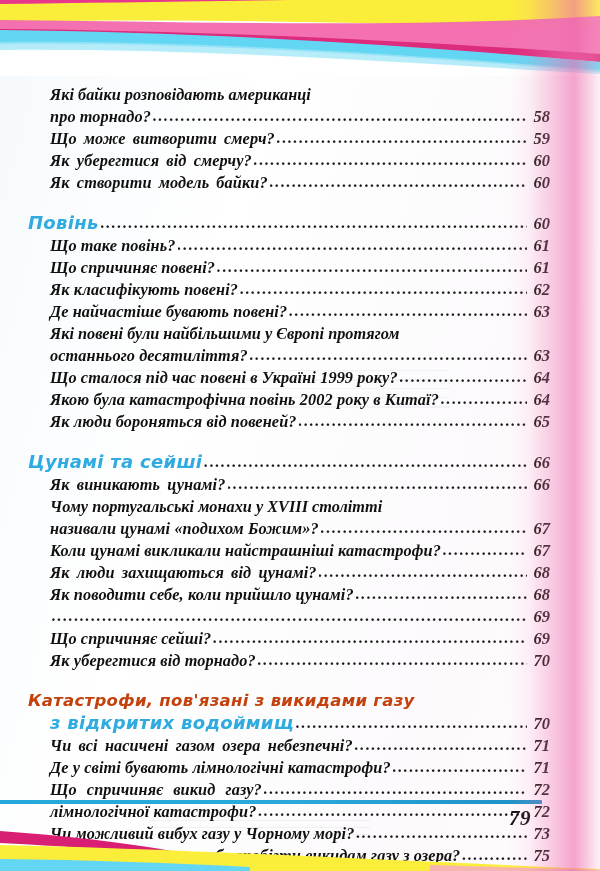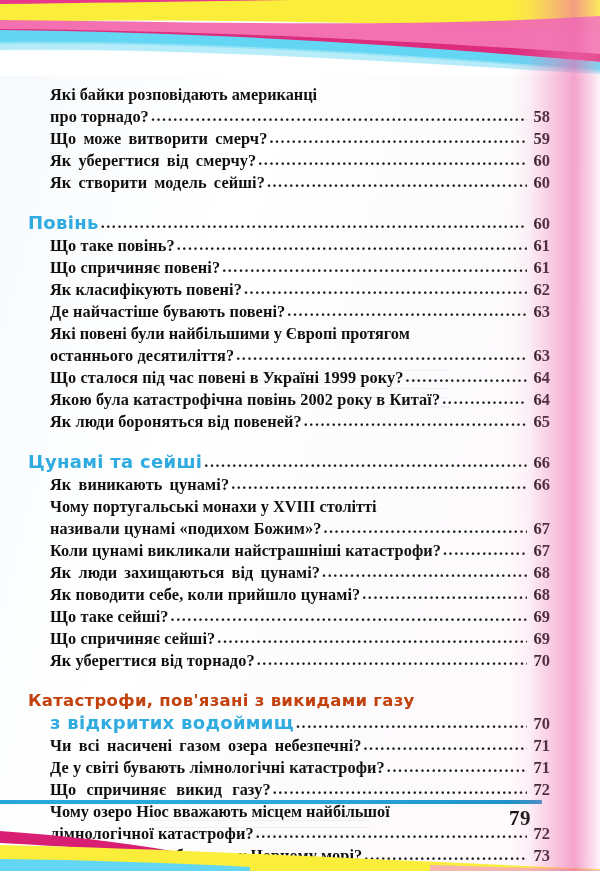--- a/index.html
+++ b/index.html
@@ -11,20 +11,21 @@
   body {
     font-family: "Liberation Serif", "DejaVu Serif", serif;
   }
 
   #page {
     position: relative;
     width: 600px;
     height: 871px;
     overflow: hidden;
     background: #ffffff;
+    font-style: italic;
   }
 
   
   .paper {
     position: absolute;
     inset: 0;
     background:
       linear-gradient(105deg, rgba(245,249,252,0.9) 0%, rgba(255,255,255,1) 35%, rgba(252,250,252,1) 70%, rgba(255,250,253,1) 100%);
     pointer-events: none;
   }
@@ -240,21 +241,21 @@
     <div class="entry sub wide">
       <div class="row">
         <span class="ttl">Як  уберегтися  від  смерчу?</span>
         <span class="dots">............................................................................................</span>
         <span class="pg">60</span>
       </div>
     </div>
 
     <div class="entry sub wide">
       <div class="row">
-        <span class="ttl">Як  створити  модель  сейші?</span>
+        <span class="ttl">Як  створити  модель  байки?</span>
         <span class="dots">............................................................................................</span>
         <span class="pg">60</span>
       </div>
     </div>
 
     <div class="gap-l"></div>
 
     <div class="entry section">
       <div class="row">
         <span class="ttl">Повінь</span>
@@ -366,21 +367,20 @@
     </div>
     <div class="entry sub">
       <div class="row">
         <span class="ttl">Як поводити себе, коли прийшло цунамі?</span>
         <span class="dots">............................................................................................</span>
         <span class="pg">68</span>
       </div>
     </div>
     <div class="entry sub">
       <div class="row">
-        <span class="ttl">Що таке сейші?</span>
         <span class="dots">............................................................................................</span>
         <span class="pg">69</span>
       </div>
     </div>
     <div class="entry sub">
       <div class="row">
         <span class="ttl">Що спричиняє сейші?</span>
         <span class="dots">............................................................................................</span>
         <span class="pg">69</span>
       </div>
@@ -419,21 +419,20 @@
       </div>
     </div>
     <div class="entry sub xwide">
       <div class="row">
         <span class="ttl">Що  спричиняє  викид  газу?</span>
         <span class="dots">............................................................................................</span>
         <span class="pg">72</span>
       </div>
     </div>
 
-    <div class="plainline sub">Чому озеро Ніос вважають місцем найбільшої</div>
     <div class="entry sub">
       <div class="row">
         <span class="ttl">лімнологічної катастрофи?</span>
         <span class="dots">............................................................................................</span>
         <span class="pg">72</span>
       </div>
     </div>
 
     <div class="entry sub">
       <div class="row">

